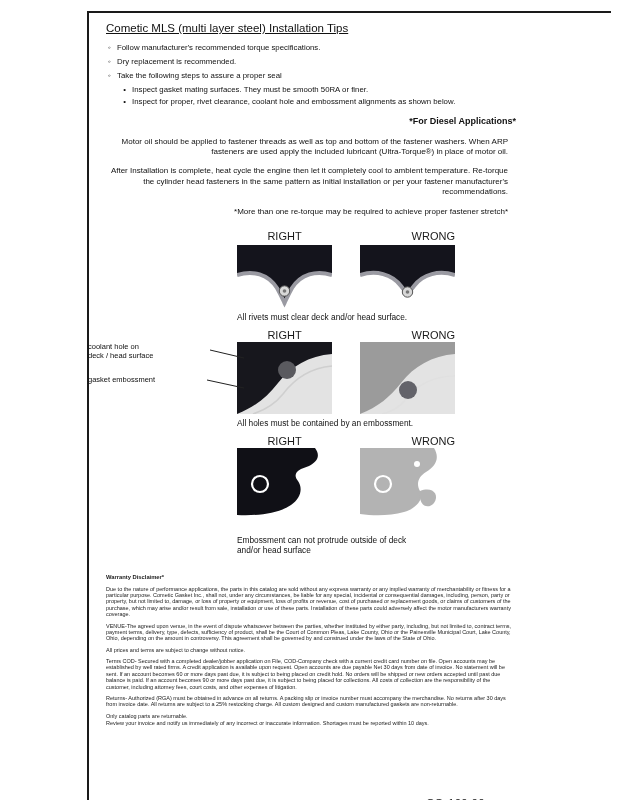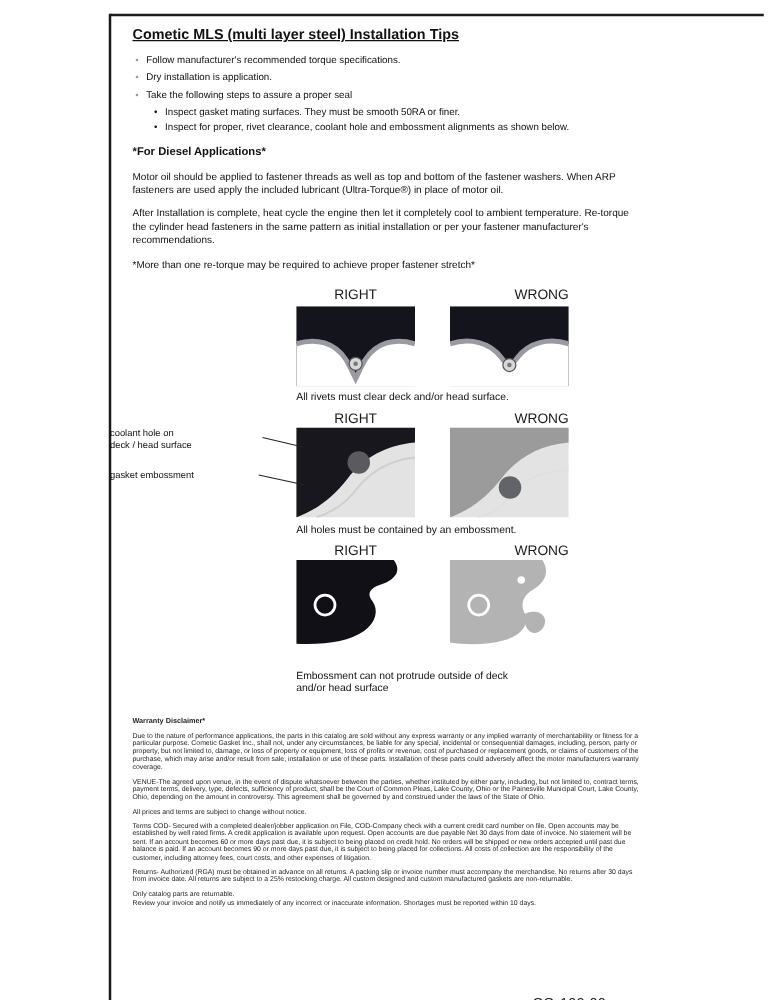--- a/index.html
+++ b/index.html
@@ -4,28 +4,28 @@
 <style>
   * { margin:0; padding:0; box-sizing:border-box; }
   html,body { background:#ffffff; }
   .page {
     position:relative; width:618px; height:800px; background:#ffffff;
     font-family:"Liberation Sans", sans-serif; color:#111; overflow:hidden;
   }
   .rule-top { position:absolute; left:88px; top:11px; width:523px; height:2px; background:#1a1a1a; }
   .rule-left { position:absolute; left:87px; top:11px; width:2px; height:789px; background:#1a1a1a; }
 
-  .title { position:absolute; left:106px; top:22px; font-size:11.5px; font-weight:bold; text-decoration:underline; }
+  .title { position:absolute; left:106px; top:22px; font-size:11.5px; font-weight:normal; text-decoration:underline; }
 
   .tips { position:absolute; left:106px; top:43px; width:420px; font-size:7.8px; line-height:1.2; }
   .tip { display:flex; gap:4px; margin-bottom:4.5px; }
   .tip .b { width:7px; flex:0 0 auto; text-align:center; }
   .tip.sub { margin-left:15px; margin-bottom:3.5px; }
 
-  .diesel { position:absolute; left:106px; top:116px; width:410px; font-size:8px; line-height:1.3; }
+  .diesel { position:absolute; left:106px; top:116px; width:410px; font-size:8px; line-height:1.3;text-align:right; }
   .diesel h2 { font-size:9px; font-weight:bold; margin-bottom:9px; }
   .diesel p { margin-bottom:9px; width:402px; }
 
   .diagrams { position:absolute; left:88px; top:228px; width:430px; height:335px;text-decoration:underline; }
   .dg-abs { position:absolute; }
   .dg-label { width:95px; text-align:center; font-size:11px; color:#1a1a1a; }
   .dg-img { width:95px; display:block; }
   .dg-img svg { display:block; width:95px; }
   .dg-caption { font-size:8.3px; color:#111; line-height:1.25; }
   .ann { text-align:left; font-size:7.5px; line-height:1.25; color:#111; }
@@ -50,21 +50,21 @@
 
   <div class="title">Cometic MLS (multi layer steel) Installation Tips</div>
 
   <div class="tips">
     <div class="tip">
       <span class="b">◦</span>
       <span>Follow manufacturer's recommended torque specifications.</span>
     </div>
     <div class="tip">
       <span class="b">◦</span>
-      <span>Dry installation is application.</span>
+      <span>Dry replacement is recommended.</span>
     </div>
     <div class="tip">
       <span class="b">◦</span>
       <span>Take the following steps to assure a proper seal</span>
     </div>
     <div class="tip sub">
       <span class="b">•</span>
       <span>Inspect gasket mating surfaces.  They must be smooth 50RA or finer.</span>
     </div>
     <div class="tip sub">

